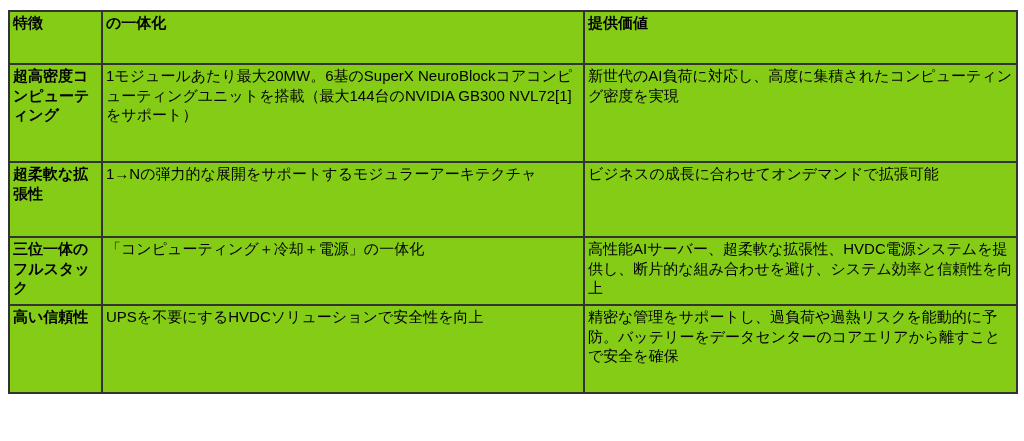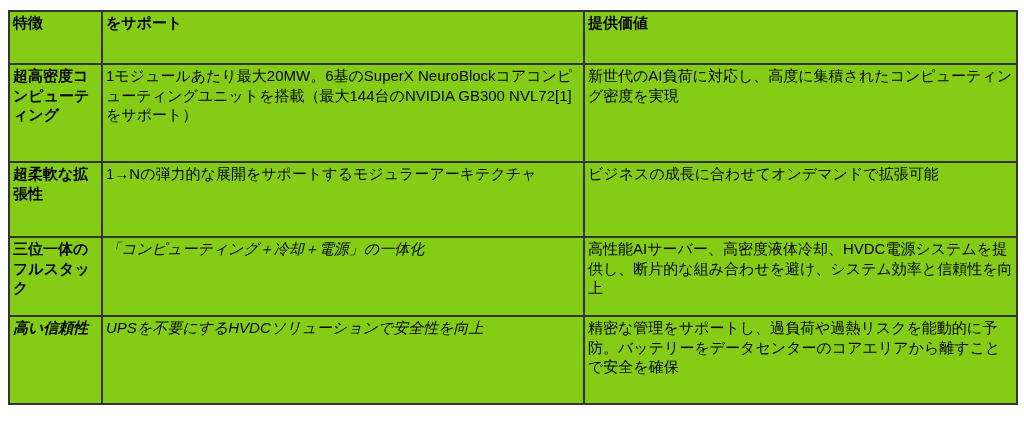--- a/index.html
+++ b/index.html
@@ -39,61 +39,61 @@
   .features-table th {
     font-weight: 700;
   }
   .features-table td.cell-feature {
     font-weight: 700;
   }
   
   tr.row-header  { height: 53px; }
   tr.row-0       { height: 98px; }
   tr.row-1       { height: 75px; }
-  tr.row-2       { height: 79px; padding-left: 12px; }
+  tr.row-2       { height: 68px; padding-left: 12px; }
   tr.row-3       { height: 88px; }
 
   
   .pt2  { padding-top: 2px; }
   .pt4  { padding-top: 4px; }
   .pt6  { padding-top: 6px; margin-left: 25px; }
   .pt9  { padding-top: 9px; }
-  .pt17 { padding-top: 17px; font-style: italic; }
+  .pt17 { padding-top: 17px; }
 </style>
 </head>
 <body>
 
 <table class="features-table">
   <colgroup>
     <col class="c-feature">
     <col class="c-metric">
     <col class="c-value">
   </colgroup>
   <thead>
     <tr class="row-header">
       <th class="pt2">特徴</th>
-      <th class="pt2">をサポート</th>
+      <th class="pt2">の一体化</th>
       <th class="pt2">提供価値</th>
     </tr>
   </thead>
   <tbody>
     <tr class="row-0">
       <td class="cell-feature pt2">超高密度コンピューティング</td>
       <td class="cell-metric pt2">1モジュールあたり最大20MW。6基のSuperX NeuroBlockコアコンピューティングユニットを搭載（最大144台のNVIDIA GB300 NVL72[1]をサポート）</td>
       <td class="cell-value pt4">新世代のAI負荷に対応し、高度に集積されたコンピューティング密度を実現</td>
     </tr>
     <tr class="row-1">
       <td class="cell-feature pt4">超柔軟な拡張性</td>
       <td class="cell-metric pt9">1→Nの弾力的な展開をサポートするモジュラーアーキテクチャ</td>
       <td class="cell-value pt6">ビジネスの成長に合わせてオンデマンドで拡張可能</td>
     </tr>
     <tr class="row-2">
       <td class="cell-feature pt4">三位一体のフルスタック</td>
       <td class="cell-metric pt17">「コンピューティング＋冷却＋電源」の一体化</td>
-      <td class="cell-value pt2">高性能AIサーバー、高密度液体冷却、HVDC電源システムを提供し、断片的な組み合わせを避け、システム効率と信頼性を向上</td>
+      <td class="cell-value pt2">高性能AIサーバー、超柔軟な拡張性、HVDC電源システムを提供し、断片的な組み合わせを避け、システム効率と信頼性を向上</td>
     </tr>
     <tr class="row-3">
       <td class="cell-feature pt17">高い信頼性</td>
       <td class="cell-metric pt17">UPSを不要にするHVDCソリューションで安全性を向上</td>
       <td class="cell-value pt2">精密な管理をサポートし、過負荷や過熱リスクを能動的に予防。バッテリーをデータセンターのコアエリアから離すことで安全を確保</td>
     </tr>
   </tbody>
 </table>
 
 </body></html>

